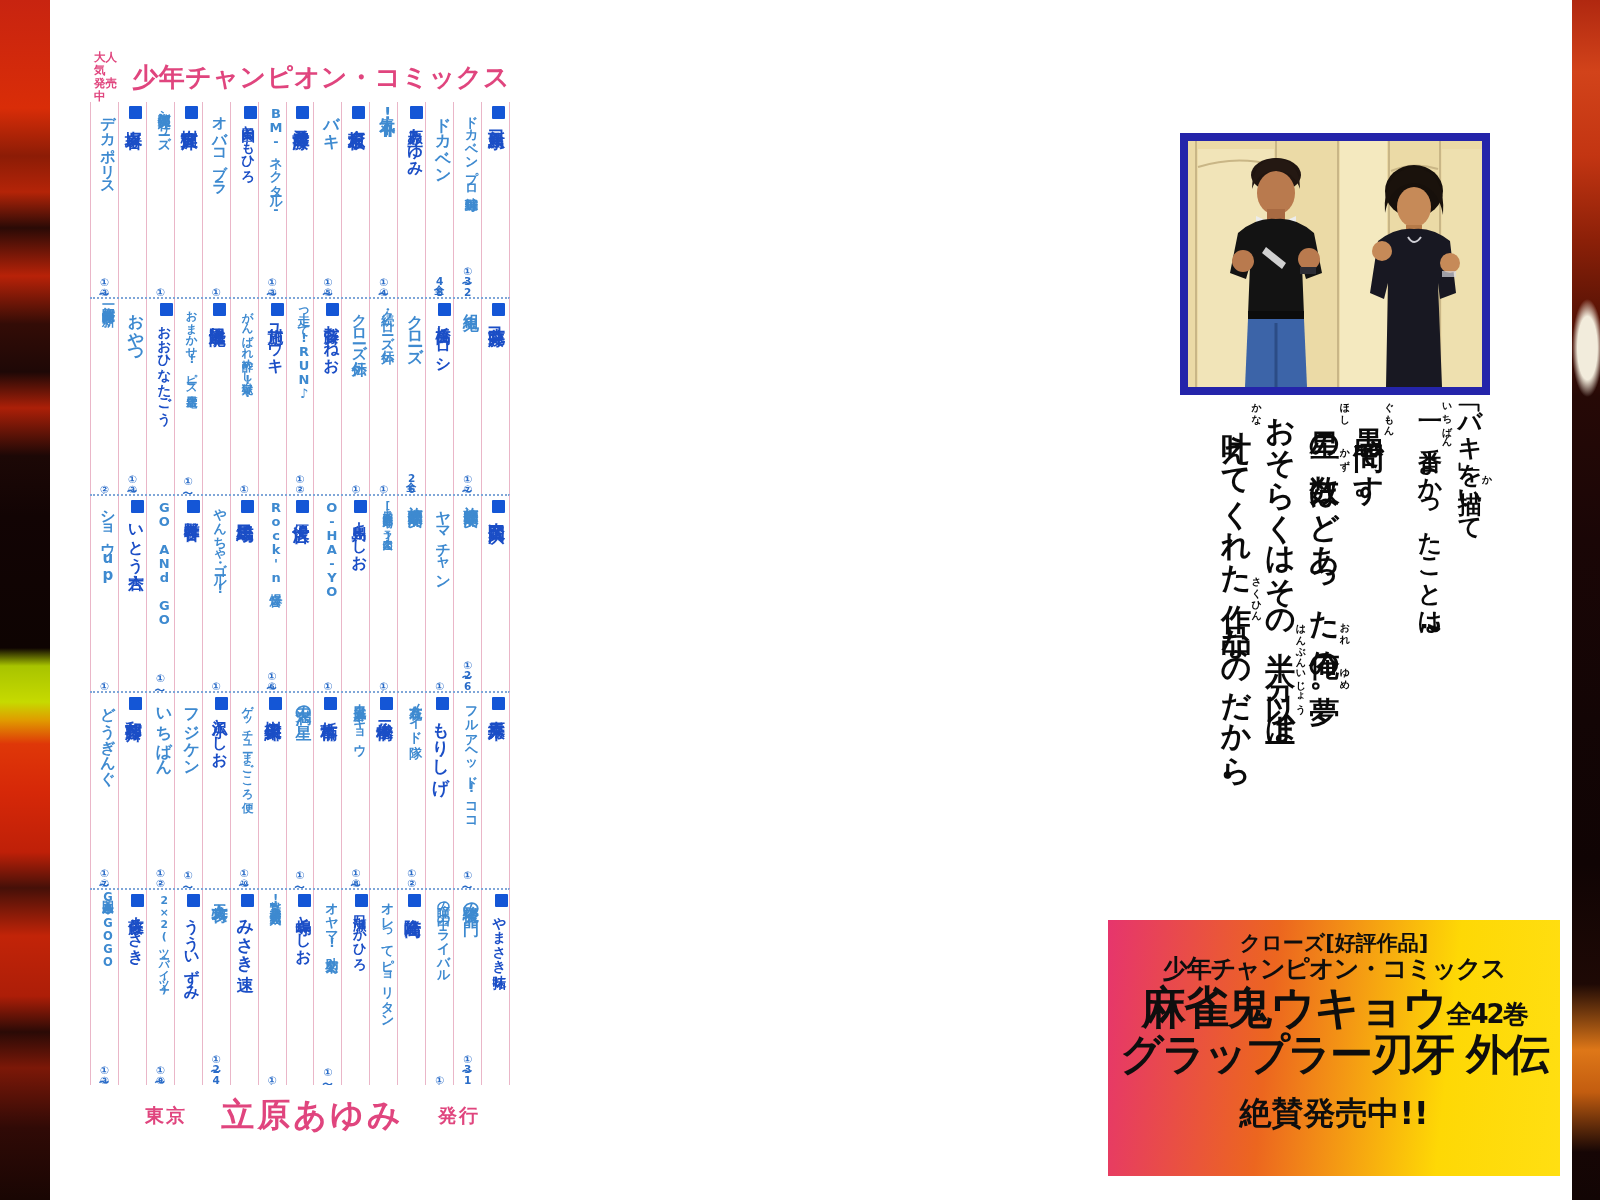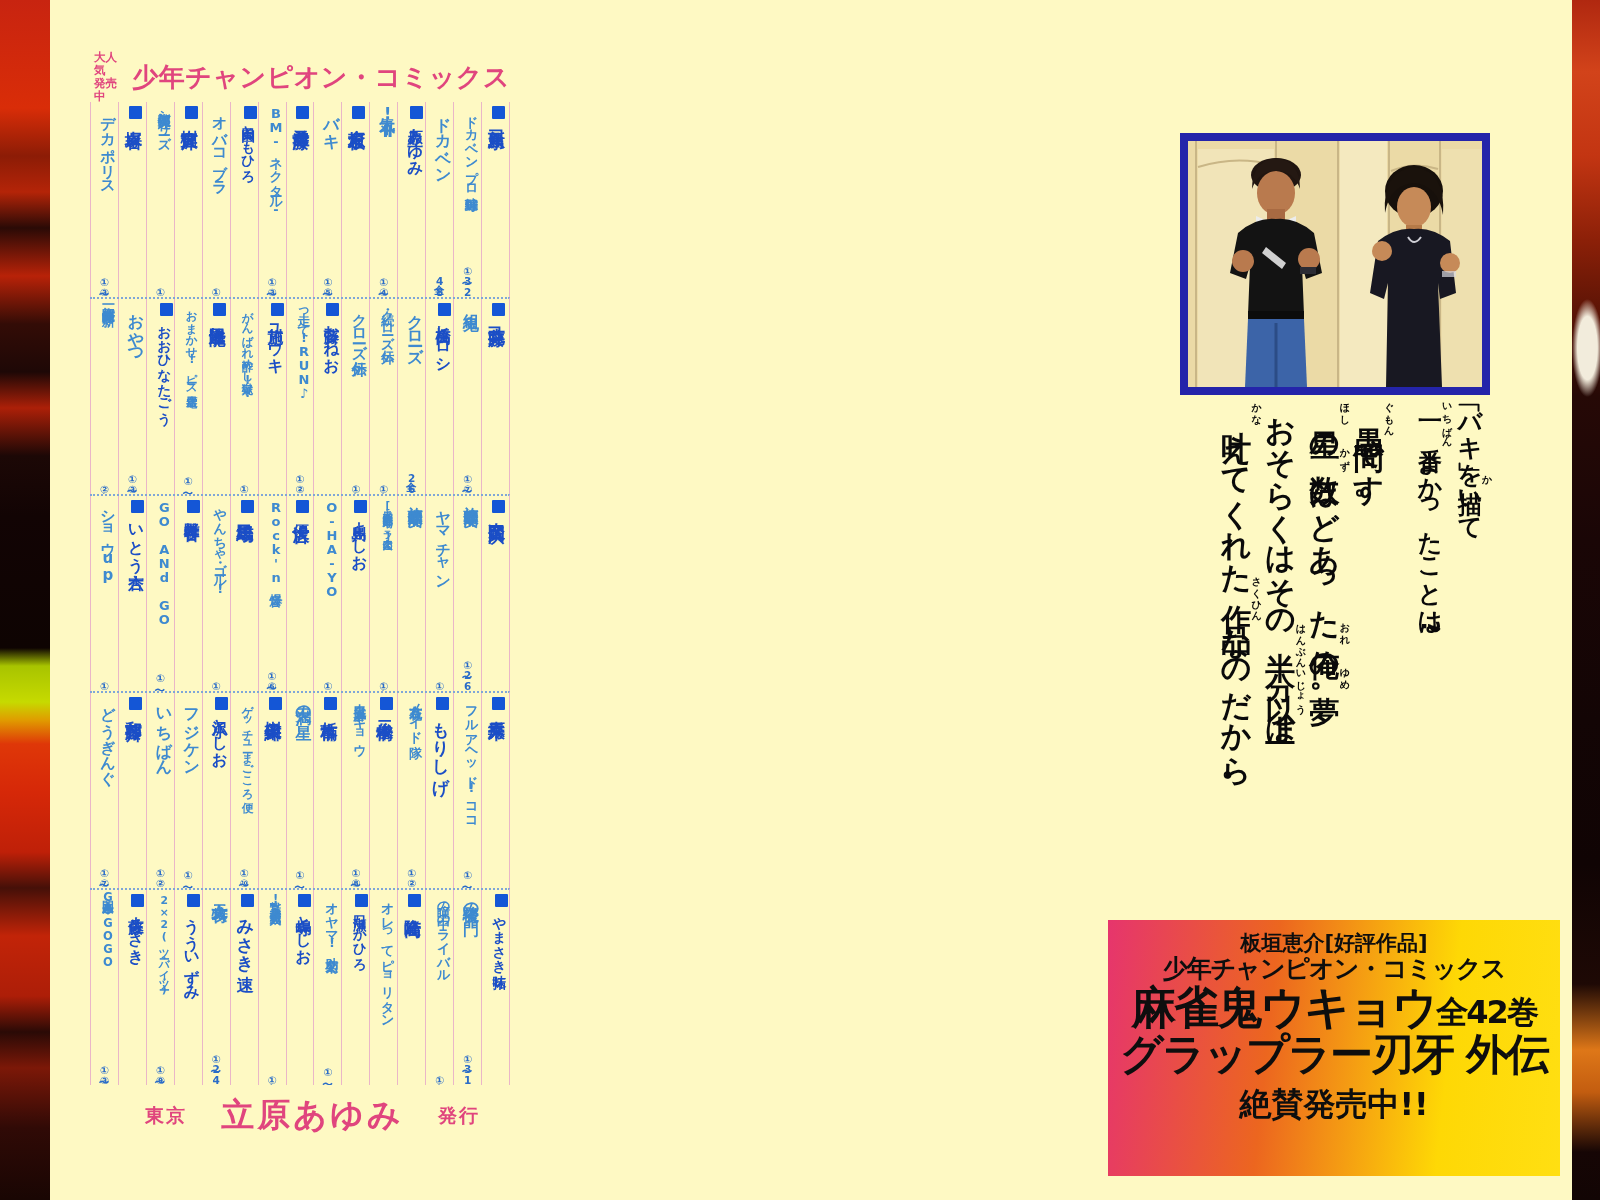--- a/index.html
+++ b/index.html
@@ -1,17 +1,17 @@
 <!DOCTYPE html>
 <html><head>
 <meta charset="utf-8">
 <style>
   html,body{margin:0;padding:0;}
   body{font-family:"DejaVu Sans","Liberation Sans",sans-serif;background:#888;}
-  .page{position:relative;width:1600px;height:1200px;background:#fef9c3;overflow:hidden;}
+  .page{position:relative;width:1600px;height:1200px;background:#ffffff;overflow:hidden;}
 
   
   .strip-left{position:absolute;left:0;top:0;width:50px;height:1200px;
     background:linear-gradient(180deg,
       #c82410 0%, #d92d08 9%, #8c1c06 13%, #b42408 16%, #2a0a06 19%,
       #b82208 23%, #330c06 27%, #1e0806 31%, #ac2008 34%, #1c0806 38%,
       #120404 43%, #0e0402 54%, #a8c400 55.5%, #c6da00 58.5%, #e09c00 60%,
       #df3708 62%, #d62808 66%, #bf2008 71%, #451008 74%, #c22408 78%,
       #ad1e08 83%, #2a0a06 86%, #7c1808 89%, #300a06 94%, #190603 100%);}
   .strip-right{position:absolute;right:0;top:0;width:28px;height:1200px;
@@ -66,22 +66,22 @@
 
   .ad{position:absolute;left:1108px;top:920px;width:452px;height:256px;overflow:hidden;
       background:linear-gradient(96deg,#e6356d 0%,#ec661f 36%,#fed805 74%,#ffdf12 100%);
       color:#0e0e0e;text-align:center;font-weight:800;}
   .ad-l1{font-size:21px;margin-top:11px;line-height:1.15;}
   .ad-l2{font-size:25px;line-height:1.15;letter-spacing:-1px;}
   .ad-item1{font-size:37px;line-height:1.15;letter-spacing:-1px;}
   .ad-item2{font-size:45px;line-height:1.05;letter-spacing:-2px;}
   .ad-item3{font-size:43px;line-height:1.1;letter-spacing:-2px;}
   .ad-vols-sm{font-size:23px;font-weight:800;}
-  .ad-vols-md{font-size:32px;font-weight:800;}
-  .ad-foot{font-size:32px;line-height:1.15;margin-top:8px;}
+  .ad-vols-md{font-size:26px;font-weight:800;}
+  .ad-foot{font-size:32px;line-height:1.15;margin-top:17px;}
 </style>
 </head>
 <body>
 
 <div class="page">
 
   <div class="strip-left"></div>
   <div class="strip-right"></div>
 
   <section class="left-panel">
@@ -305,20 +305,20 @@
     <div class="interview" id="interview">
         <div class="iv-line iv-q">「バキ」を<ruby>描<rt>か</rt></ruby>いて</div>
         <div class="iv-line iv-q"><ruby>一番<rt>いちばん</rt></ruby>よかったことは?</div>
         <div class="iv-line iv-a iv-gap"><ruby>愚問<rt>ぐもん</rt></ruby>です。</div>
         <div class="iv-line iv-a"><ruby>星<rt>ほし</rt></ruby>の<ruby>数<rt>かず</rt></ruby>ほどあった<ruby>俺<rt>おれ</rt></ruby>の<ruby>夢<rt>ゆめ</rt></ruby>。</div>
         <div class="iv-line iv-a">おそらくはその<ruby>半分以上<rt>はんぶんいじょう</rt></ruby>は</div>
         <div class="iv-line iv-a"><ruby>叶<rt>かな</rt></ruby>えてくれた<ruby>作品<rt>さくひん</rt></ruby>なのだから。</div>
       </div>
 
     <div class="ad">
-      <div class="ad-l1">板垣恵介[好評作品]</div>
+      <div class="ad-l1">クローズ[好評作品]</div>
       <div class="ad-l2">少年チャンピオン・コミックス</div>
       <div class="ad-item2"><span>麻雀鬼ウキョウ</span><span class="ad-vols-md">全42巻</span></div>
       <div class="ad-item3">グラップラー刃牙 外伝</div>
       <div class="ad-foot">絶賛発売中!!</div>
     </div>
   </section>
 </div>
 
 </body></html>

